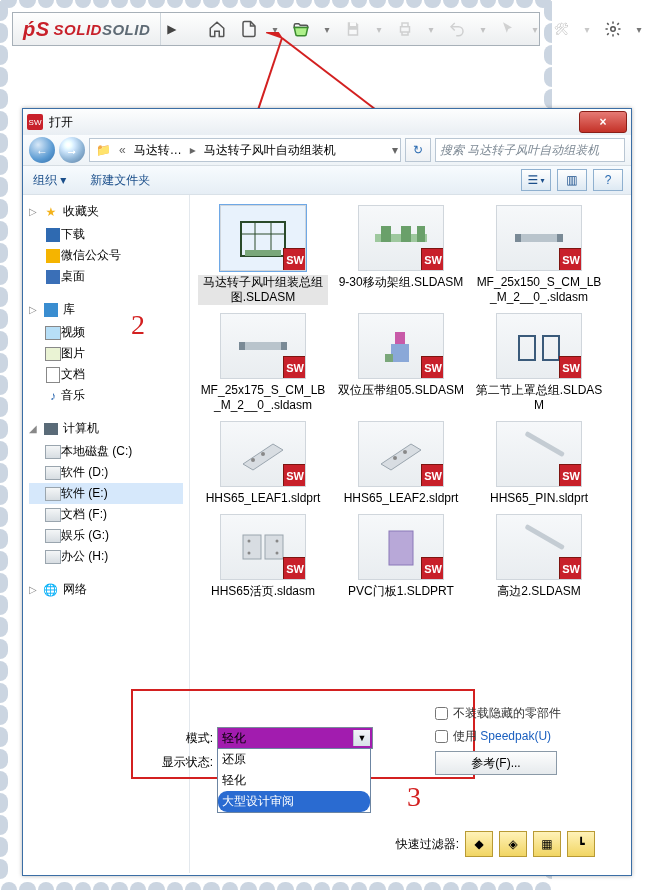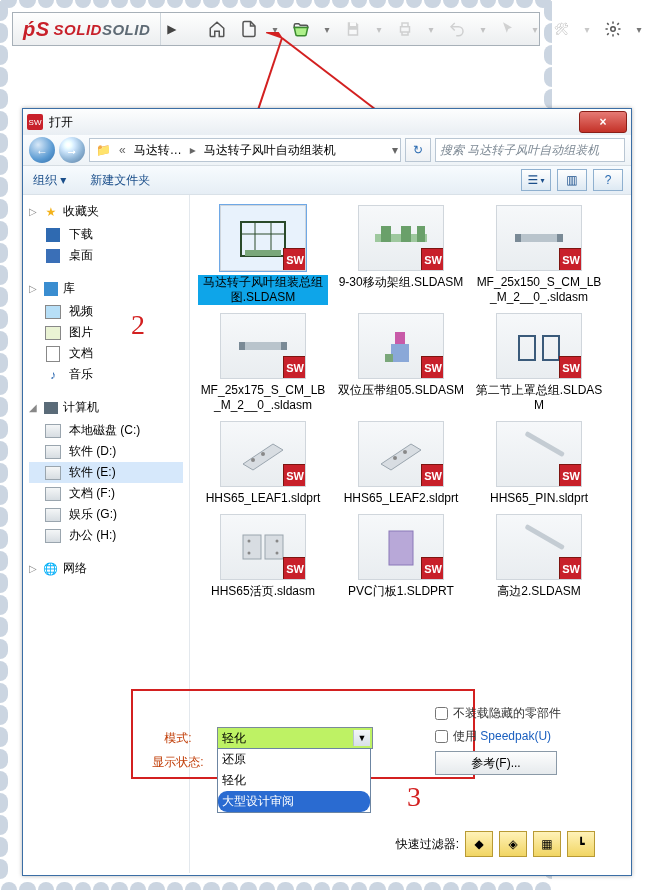--- a/index.html
+++ b/index.html
@@ -48,21 +48,21 @@
   .mini-btn { width:28px; height:20px; border:1px solid #8fb0cf; background:linear-gradient(#fefefe,#dde9f3); display:flex; align-items:center; justify-content:center;}
   .mini-btn .drop { font-size:8px; margin-left:2px;}
 
   .dlg-body { display:flex; height:678px;}
 
   
   .tree { width:154px; border-right:1px solid #e3e8ed; padding:8px 6px; overflow:hidden;}
   .tree-group { margin-bottom:14px;}
   .tree-head { display:flex; align-items:center; gap:4px; margin-bottom:4px;}
   .tree-head .exp { color:#888; font-size:10px; width:10px;}
-  .tree-item { display:flex; align-items:center; gap:8px; padding:2px 0 2px 16px;}
+  .tree-item { display:flex; align-items:center; gap:0; padding:2px 0 2px 16px;}
   .tree-item.selected { background:#d6e8fb; }
   .ico-s { width:16px; height:14px; display:inline-flex; align-items:center; justify-content:center;}
   .ico-fav   { color:#f3b21b;} 
   .ico-dl    { background:#2f6ab1; width:14px;height:14px;}
   .ico-wx    { background:#f5b400; width:14px;height:14px;}
   .ico-desk  { background:#3a6fb7; width:14px;height:14px;}
   .ico-lib   { background:#3a8dd0; width:14px;height:14px;}
   .ico-vid   { width:14px;height:12px;border:1px solid #888;background:#b7dff7;}
   .ico-pic   { width:14px;height:12px;border:1px solid #888;background:#eaf3d4;}
   .ico-doc   { width:12px;height:14px;border:1px solid #888;background:#fff;}
@@ -71,24 +71,24 @@
   .ico-drv   { width:16px;height:12px;border:1px solid #9aa5ae;background:linear-gradient(#f4f6f7,#d7dde2);}
   .ico-net   { color:#2f6ab1; }
 
   
   .files { flex:1; padding:10px 8px; display:flex; flex-wrap:wrap; align-content:flex-start; gap:8px; overflow:hidden;}
   .file { width:130px; display:flex; flex-direction:column; align-items:center; text-align:center; }
   .thumb { width:84px; height:64px; border:1px solid #d0d6dc; background:linear-gradient(#f6f8fa,#e9edf0); position:relative; display:flex; align-items:center; justify-content:center; overflow:hidden;}
   .thumb.selected { outline:1px solid #6ea8e6; background:#e8f2fc;}
   .sw-badge { position:absolute; right:-2px; bottom:-2px; width:22px; height:22px; background:#c8202a; color:#fff; font-size:11px; font-weight:bold; display:flex; align-items:center; justify-content:center; border:1px solid #7d1410;}
   .fname { margin-top:4px; font-size:12px; line-height:15px; word-break:break-all; max-width:130px;}
-  .fname.selected{ background:#0ea5e9;}
+  .fname.selected{ background:#e5e5e5;}
   .red-box { position:absolute; bottom:96px; left:108px; width:340px; height:86px; border:2px solid #d32020;}
   .optrow { display:flex; align-items:center; height:22px; margin-bottom:2px;}
-  .optrow .lab { width:70px; text-align:center; padding-right:4px; color:#c2410c;}
+  .optrow .lab { width:70px; text-align:right; padding-right:4px; color:#000000;}
   .dd { width:150px; height:20px; border:1px solid #7a8a99; background:linear-gradient(#fff,#eef1f4); position:relative; padding-left:4px; display:flex; align-items:center; }
   .dd .arrow { position:absolute; right:2px; top:2px; width:16px; height:16px; background:linear-gradient(#f3f6f9,#d7e0e8); border-left:1px solid #b7c3cd; display:flex; align-items:center; justify-content:center; font-size:9px;}
   .dd-pop { position:absolute; top:20px; left:-1px; width:152px; border:1px solid #6c85a2; background:#fff; z-index:4;}
   .dd-opt { padding:2px 4px;}
   .dd-opt.sel { background:#2a6bd1; color:#fff;border-radius:9px;}
 
   .chk-col { position:absolute; bottom:100px; right:36px; width:160px;}
   .chk { display:flex; align-items:center; gap:5px; margin-bottom:6px; color:#333;}
   .chk input { margin:0;}
   .chk .link { color:#1a5fbf;}
@@ -379,20 +379,26 @@
               <span>收藏夹</span>
             </div>
           <div class="tree-item">
               <span class="ico-s">
                 <span class="ico-dl"></span>
               </span>
               <span>下载</span>
             </div>
           <div class="tree-item">
               <span class="ico-s">
+                <span class="ico-wx"></span>
+              </span>
+              <span>微信公众号</span>
+            </div>
+          <div class="tree-item">
+              <span class="ico-s">
                 <span class="ico-desk"></span>
               </span>
               <span>桌面</span>
             </div>
         </div>
         <div class="tree-group">
           <div class="tree-head">
               <span class="exp">▷</span>
               <span class="ico-s">
                 <span class="ico-lib"></span>
@@ -610,21 +616,21 @@
           </div>
         </div>
     </div>
 
     <div class="ann-num" style="top:200px; left:108px;">2</div>
 
     <div class="red-box"></div>
     <div style="position:absolute; bottom:100px; left:120px; width:330px;">
       <div class="optrow">
         <div class="lab">模式:</div>
-        <div class="dd" style="background:#bef264">
+        <div class="dd" style="background:#a21caf">
           <span>轻化</span>
             <div class="arrow">▼</div>
           <div class="dd-pop">
             <div class="dd-opt">还原</div>
             <div class="dd-opt">轻化</div>
             <div class="dd-opt sel">大型设计审阅</div>
           </div>
         </div>
       </div>
       <div class="optrow">

